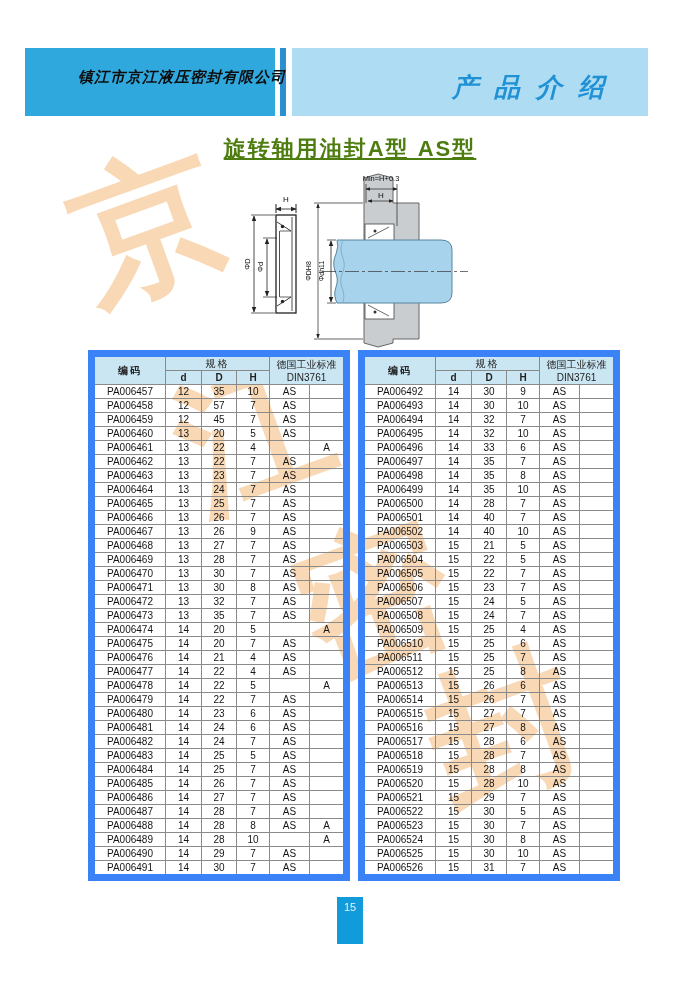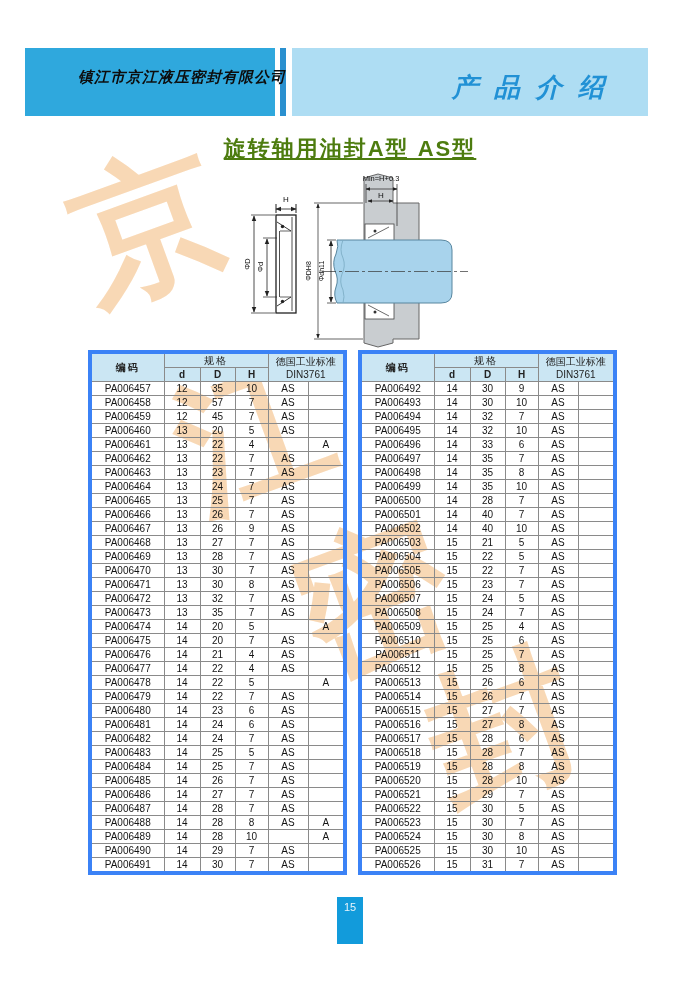--- a/index.html
+++ b/index.html
@@ -38,21 +38,21 @@
   .page-title{
     position:absolute;left:0;top:134px;width:700px;text-align:center;
     font-size:22px;font-weight:bold;color:#4d7c0f;letter-spacing:2px;z-index:1;text-decoration:underline;
   }
   
   .diagram{position:absolute;left:230px;top:162px;width:260px;height:192px;z-index:1;}
   
   table.spec{
     position:absolute;top:350px;border-collapse:collapse;table-layout:fixed;
     width:257px;background:transparent;z-index:1;
-    border:4px solid #3b82f6;
+    border:7px solid #3b82f6;
   }
   .tbl-left{left:88px;}
   .tbl-right{left:358px;}
   table.spec th,table.spec td{
     border:1px solid #8a8a8a;padding:0;text-align:center;
     font-size:10px;height:13px;line-height:13px;overflow:hidden;white-space:nowrap;
   }
   table.spec thead th{background:#cbe6f3;color:#222;}
   th.h-code{font-size:11px;font-weight:bold;letter-spacing:2px;}
   th.h-spec{font-size:11px;font-weight:normal;letter-spacing:2px;height:15px;line-height:15px;}

